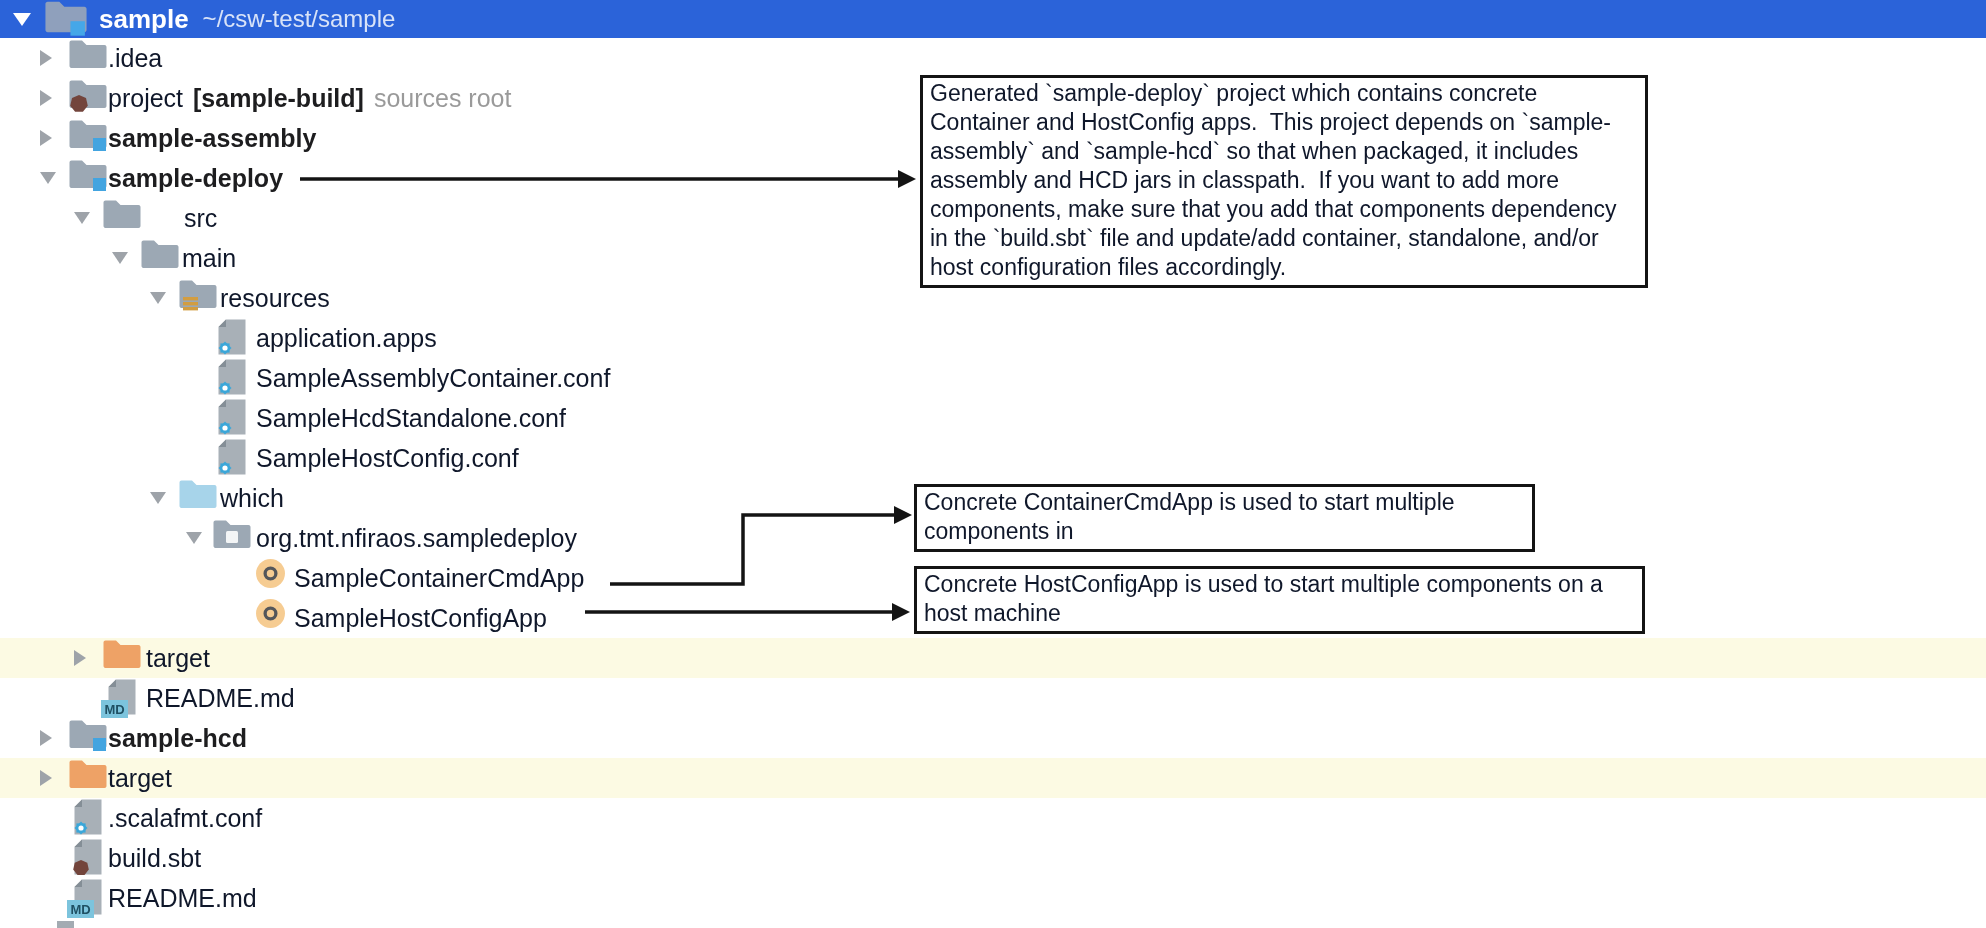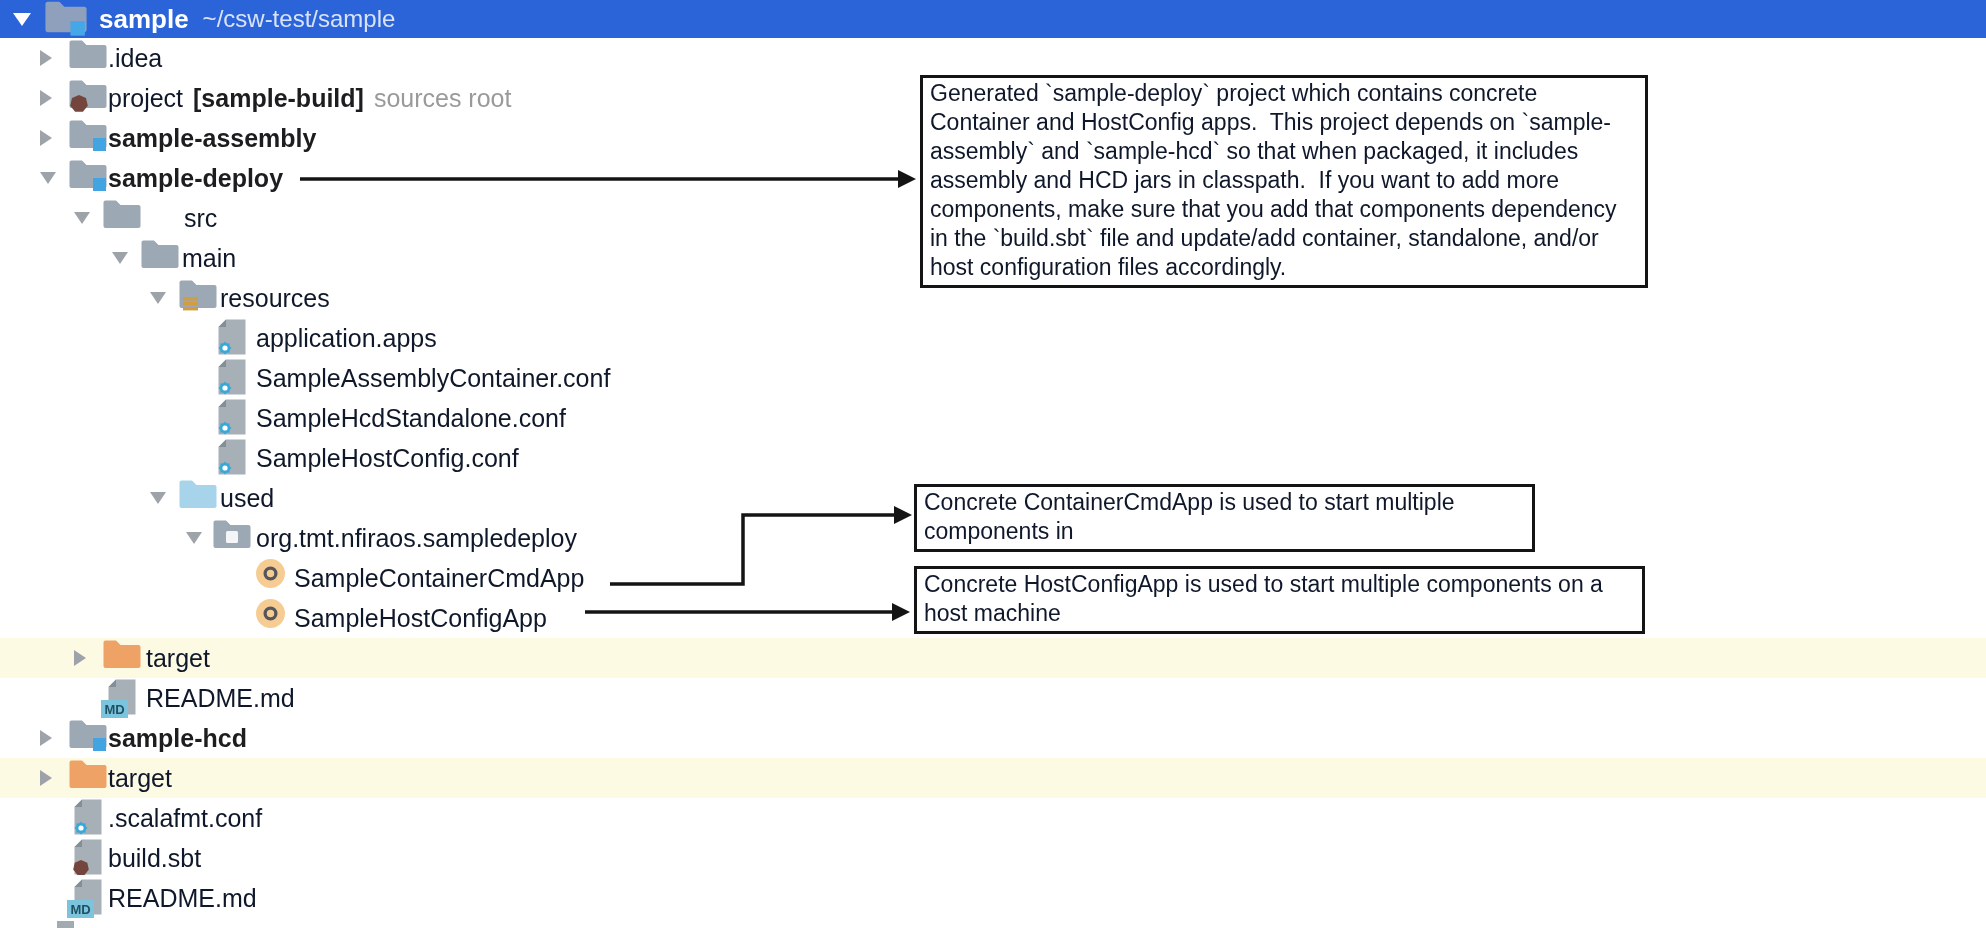--- a/index.html
+++ b/index.html
@@ -210,21 +210,21 @@
         </div>
       </div>
       <div class="row" style="top: 478px;">
         <div class="tri expanded" style="left: 150px;"></div>
         <div class="icon" style="left: 178px;">
           <svg width="40" height="36" viewBox="0 0 40 36">
             <path d="M1.5 4.5 C1.5 3.4 2.4 2.5 3.5 2.5 H14 L18.5 7 H36.5 C37.6 7 38.5 7.9 38.5 9 V28 C38.5 29.1 37.6 30 36.5 30 H3.5 C2.4 30 1.5 29.1 1.5 28 Z" fill="#A7D4EA"></path>
           </svg>
         </div>
         <div class="label" style="left: 220px;">
-          <span class="plain">used</span>
+          <span class="plain">which</span>
         </div>
       </div>
       <div class="row" style="top: 518px;">
         <div class="tri expanded" style="left: 186px;"></div>
         <div class="icon" style="left: 212px;">
           <svg width="40" height="36" viewBox="0 0 40 36">
             <path d="M1.5 4.5 C1.5 3.4 2.4 2.5 3.5 2.5 H14 L18.5 7 H36.5 C37.6 7 38.5 7.9 38.5 9 V28 C38.5 29.1 37.6 30 36.5 30 H3.5 C2.4 30 1.5 29.1 1.5 28 Z" fill="#9CA8B4"></path>
             <rect x="14" y="13" width="12" height="12" rx="1.5" fill="#F3F5F6"></rect>
           </svg>
         </div>

